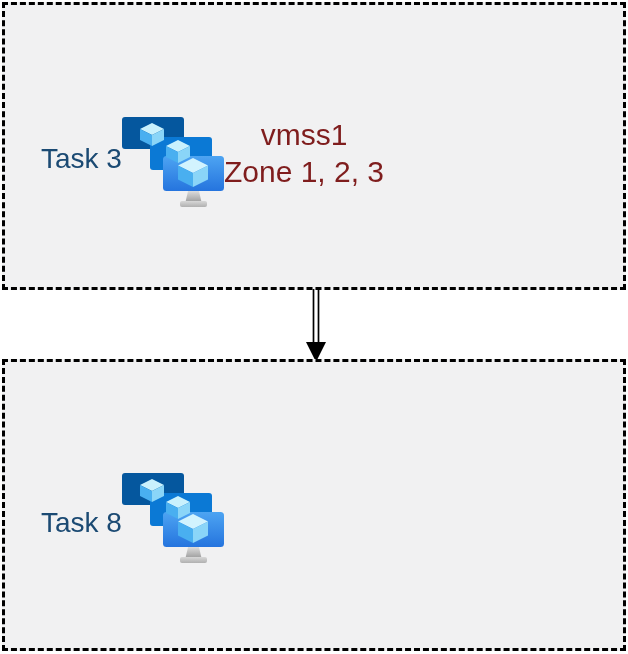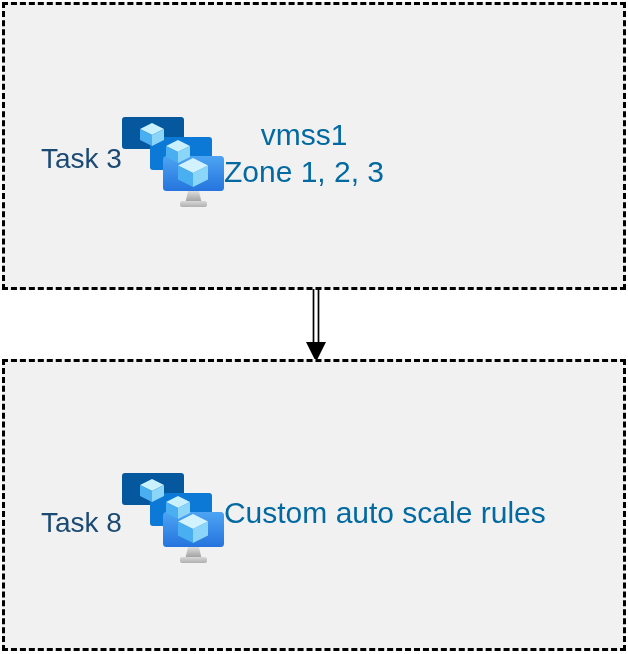--- a/index.html
+++ b/index.html
@@ -38,21 +38,21 @@
   .task-card-bottom .task-title { margin-top: 36px; }
 
   .vmss-icon { display: block; }
   .task-card-top    .vmss-icon { margin-top: 32px; }
   .task-card-bottom .vmss-icon { margin-top: 26px; }
 
   .card-lines {
     text-align: center;
     font-size: 30px;
     line-height: 37px;
-    color: #0369a1;
+    color: #7f1d1d;
   }
   .task-card-top    .card-lines { margin-top: 13px; }
   .task-card-bottom .card-lines { margin-top: 15px; }
 
   .connector {
     position: absolute;
     left: 303px;
     top: 289px;
     width: 26px;
     height: 73px;
@@ -128,18 +128,15 @@
     <line x1="10.5" y1="0" x2="10.5" y2="55" stroke="#000000" stroke-width="1.7"></line>
     <line x1="15.5" y1="0" x2="15.5" y2="55" stroke="#000000" stroke-width="1.7"></line>
     <polygon points="13,73 3,53 23,53" fill="#000000"></polygon>
   </svg>
 
   <section class="task-card task-card-bottom">
     <h2 class="task-title">Task 8</h2>
     <svg class="vmss-icon" width="102" height="94" viewBox="0 0 102 94">
       <use href="#vmss-symbol"></use>
     </svg>
-    <div class="card-lines">
-      <div>Custom auto scale rules</div>
-    </div>
   </section>
 
 </div>
 
 </body></html>

